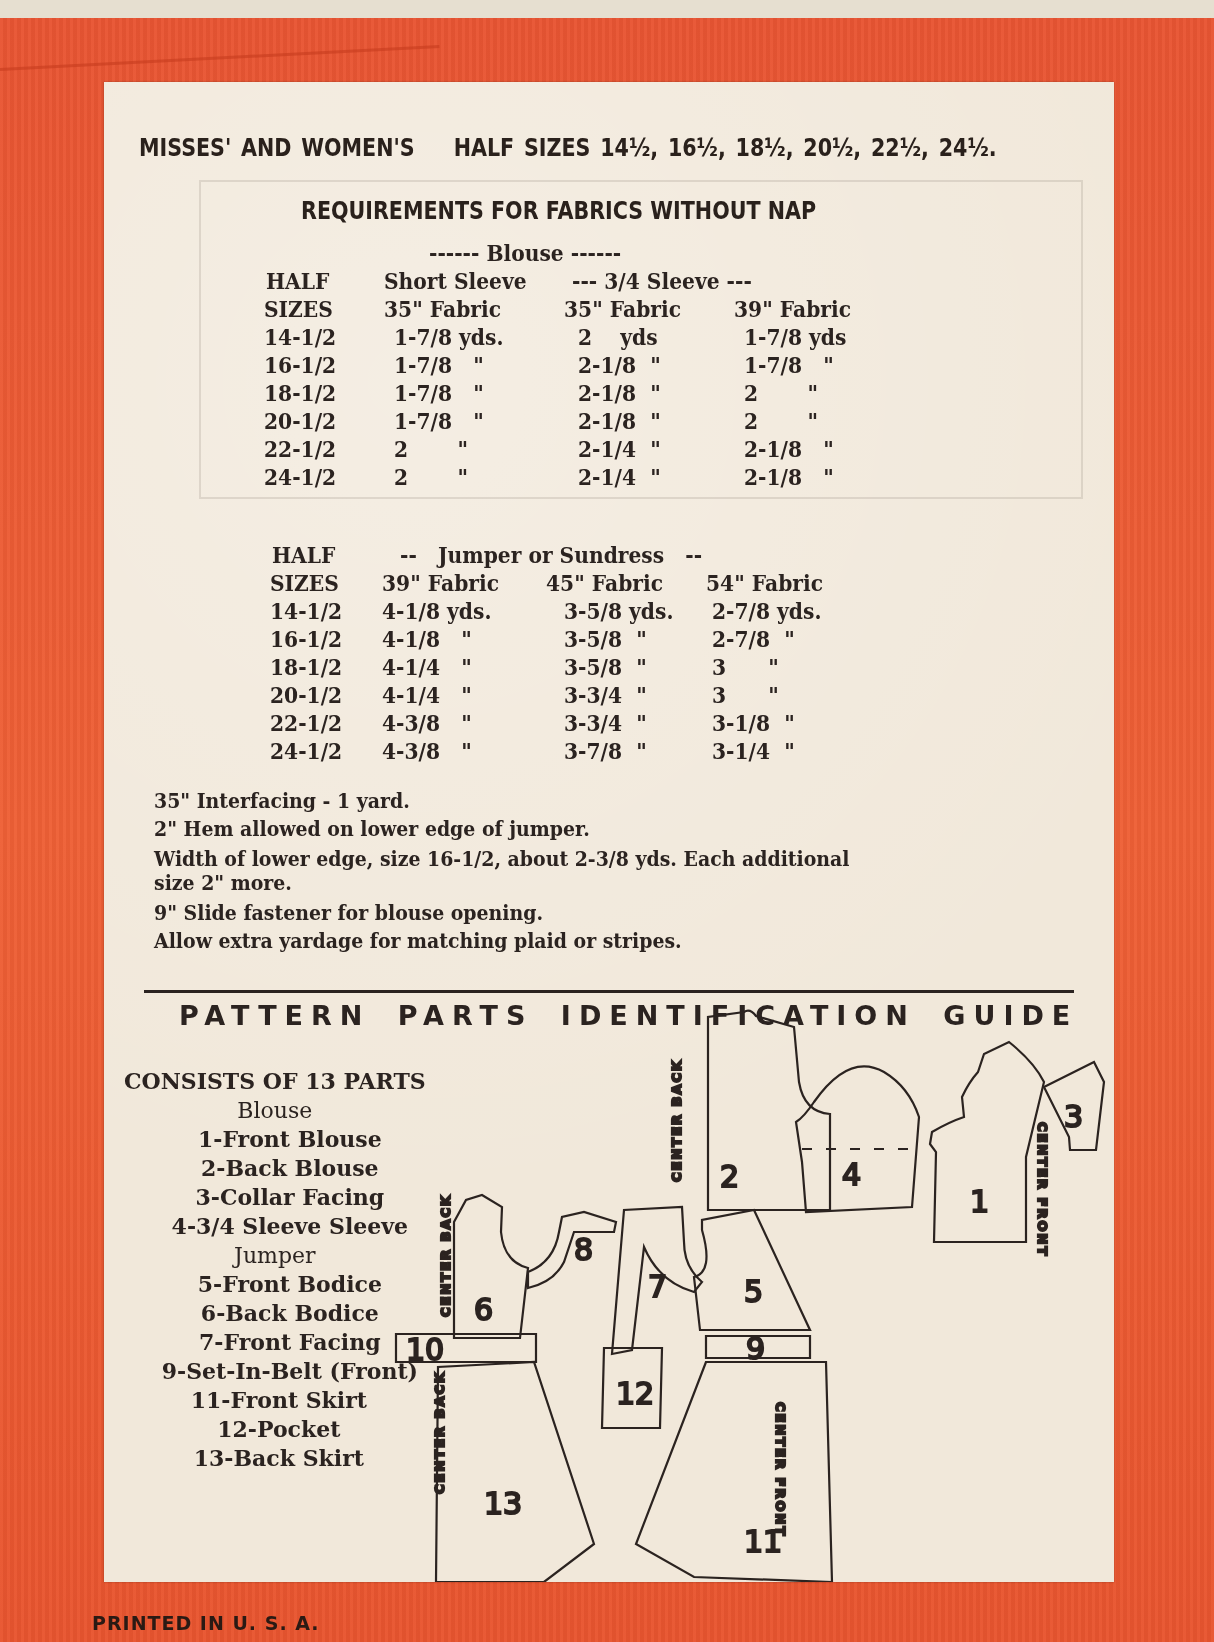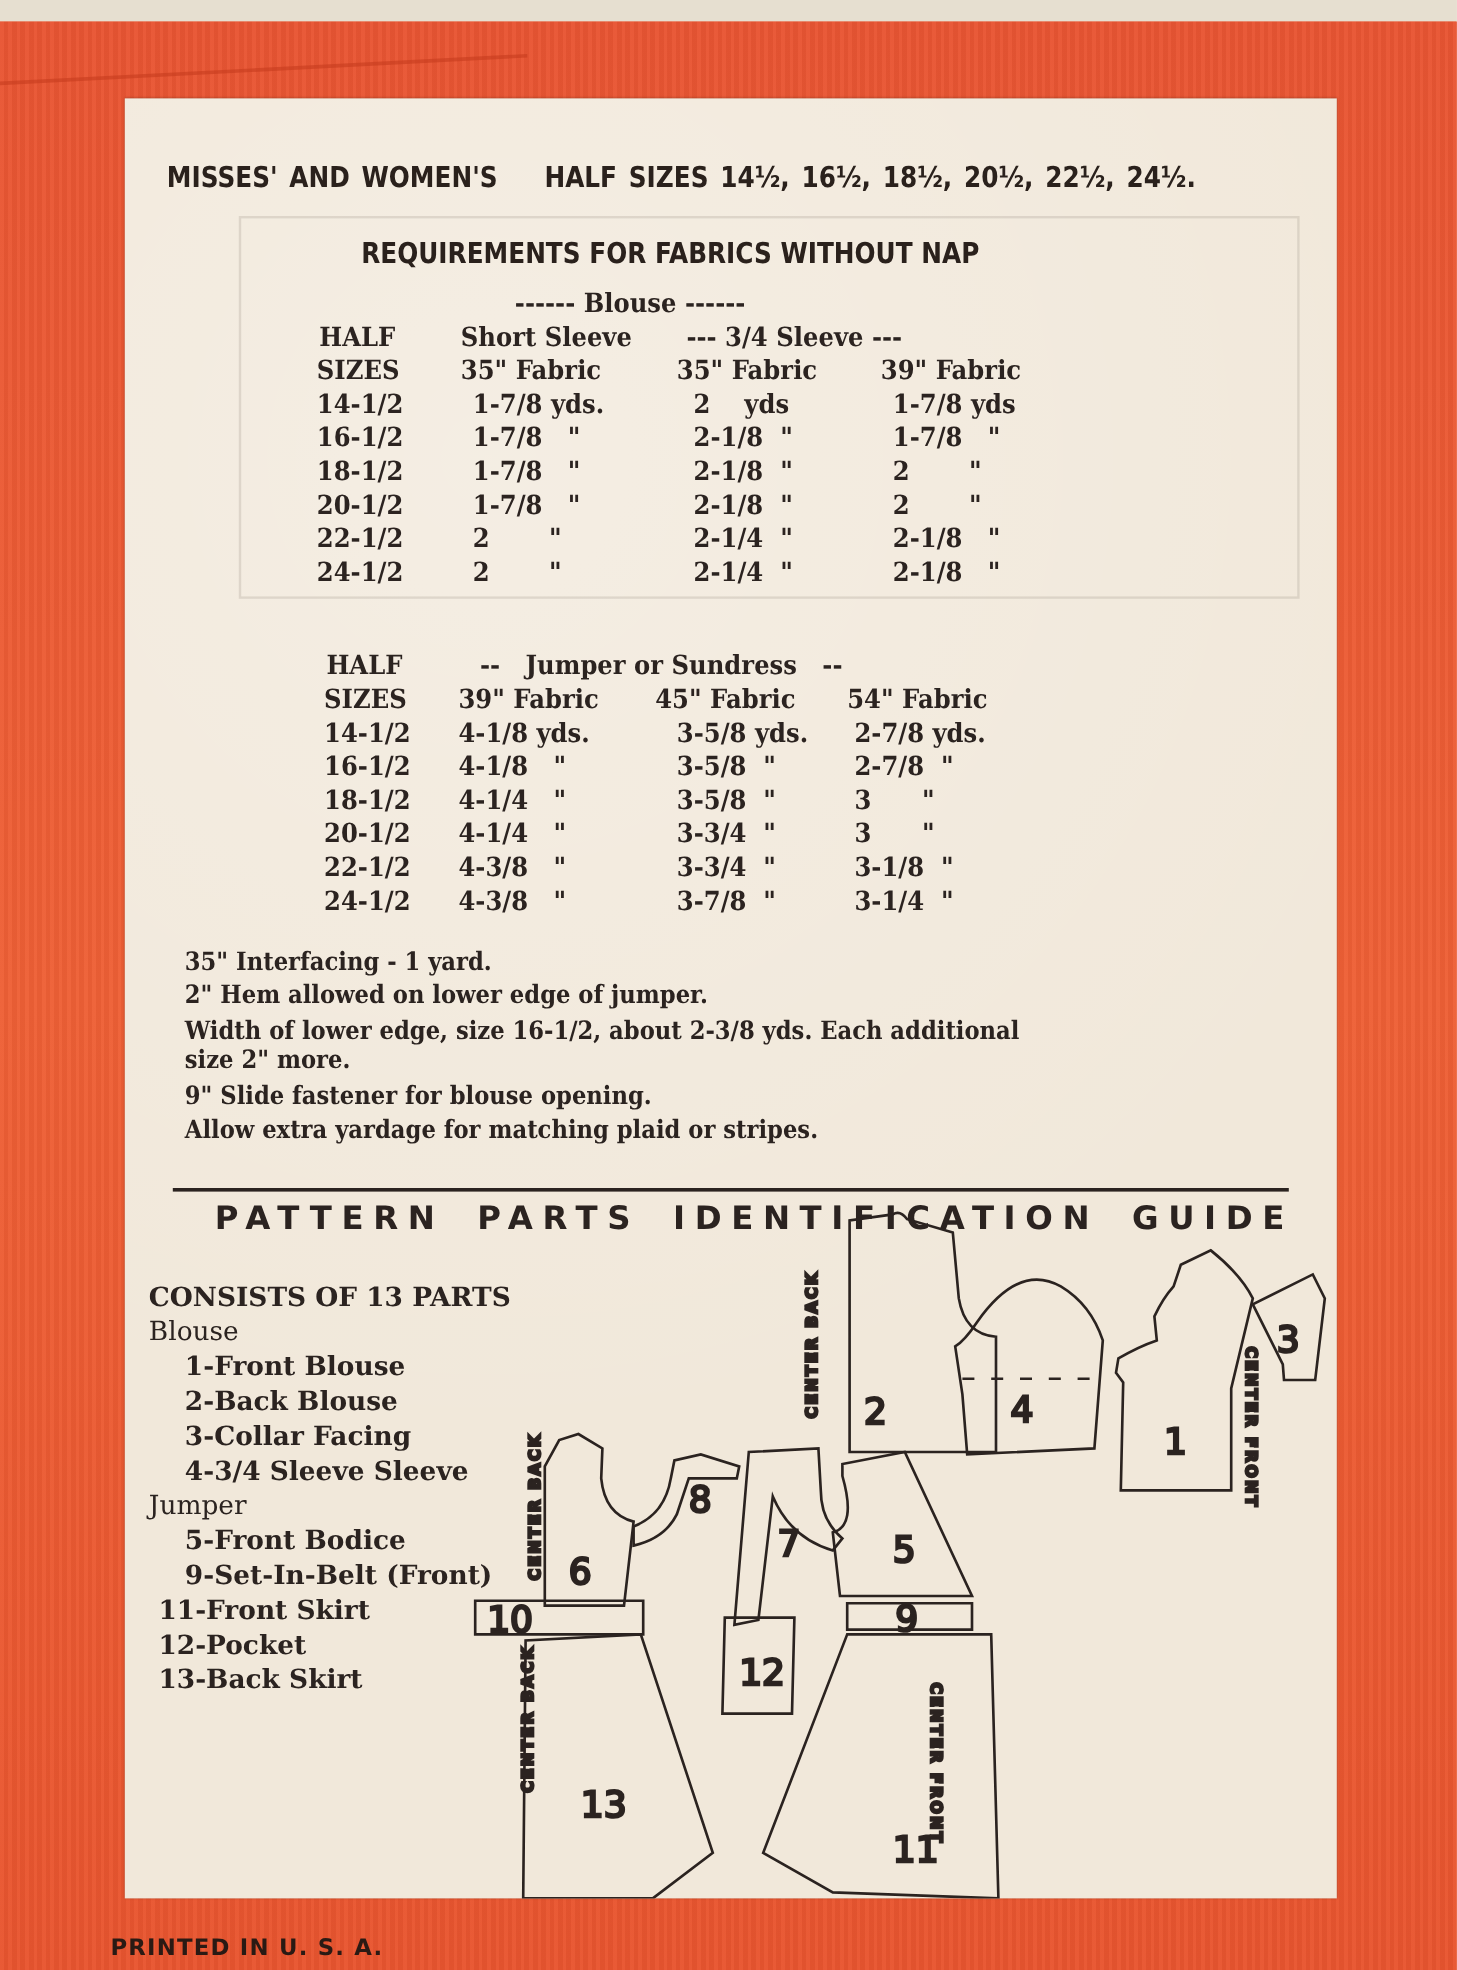--- a/index.html
+++ b/index.html
@@ -15,20 +15,21 @@
     background-image:
       repeating-linear-gradient(90deg, rgba(255,255,255,0.03) 0 3px, rgba(0,0,0,0.03) 3px 7px),
       linear-gradient(180deg, #e85533, #ee6036 50%, #e8552f);
   }
   .fold-line { position:absolute; left:0; top:68px; width:440px; height:3px; background:#c63c1e; transform:rotate(-3deg); transform-origin:left; opacity:.6; }
   .paper {
     position:absolute; left:104px; top:82px; width:1010px; height:1500px;
     background:#f1e8da;
     background-image: radial-gradient(circle at 30% 20%, rgba(255,255,255,0.25), rgba(0,0,0,0) 60%);
     box-shadow: 0 0 2px rgba(0,0,0,0.3);
+    text-align: center;
   }
   .ghost-box { position:absolute; left:95px; top:98px; width:880px; height:315px; border:2px solid rgba(120,110,100,0.18); }
   .printed-usa {
     position:absolute; left:92px; top:1612px; font-family:"DejaVu Sans", sans-serif; font-weight:bold;
     font-size:19px; color:#2a1a14; letter-spacing:1px;
   }
   .hdr {
     position:absolute; font-family:"DejaVu Sans", sans-serif; font-weight:bold; color:#2a211c;
     transform:scaleX(0.86); transform-origin:left top; white-space:nowrap;
   }
@@ -173,20 +174,22 @@
 
   <div class="parts">
     <div class="head">CONSISTS OF 13 PARTS</div>
     <div class="grp">Blouse</div>
     <div class="item">1-Front Blouse</div>
     <div class="item">2-Back Blouse</div>
     <div class="item">3-Collar Facing</div>
     <div class="item">4-3/4 Sleeve Sleeve</div>
     <div class="grp">Jumper</div>
     <div class="item">5-Front Bodice</div>
+    <div class="item">6-Back Bodice</div>
+    <div class="item">7-Front Facing</div>
     <div class="item">9-Set-In-Belt (Front)</div>
     <div class="item wide">11-Front Skirt</div>
     <div class="item wide">12-Pocket</div>
     <div class="item wide">13-Back Skirt</div>
   </div>
 
   <div class="diagram">
     <svg width="1010" height="1500" viewBox="0 0 1010 1500" fill="none" stroke="#2b2320" stroke-width="2.2">
 
       <g>

